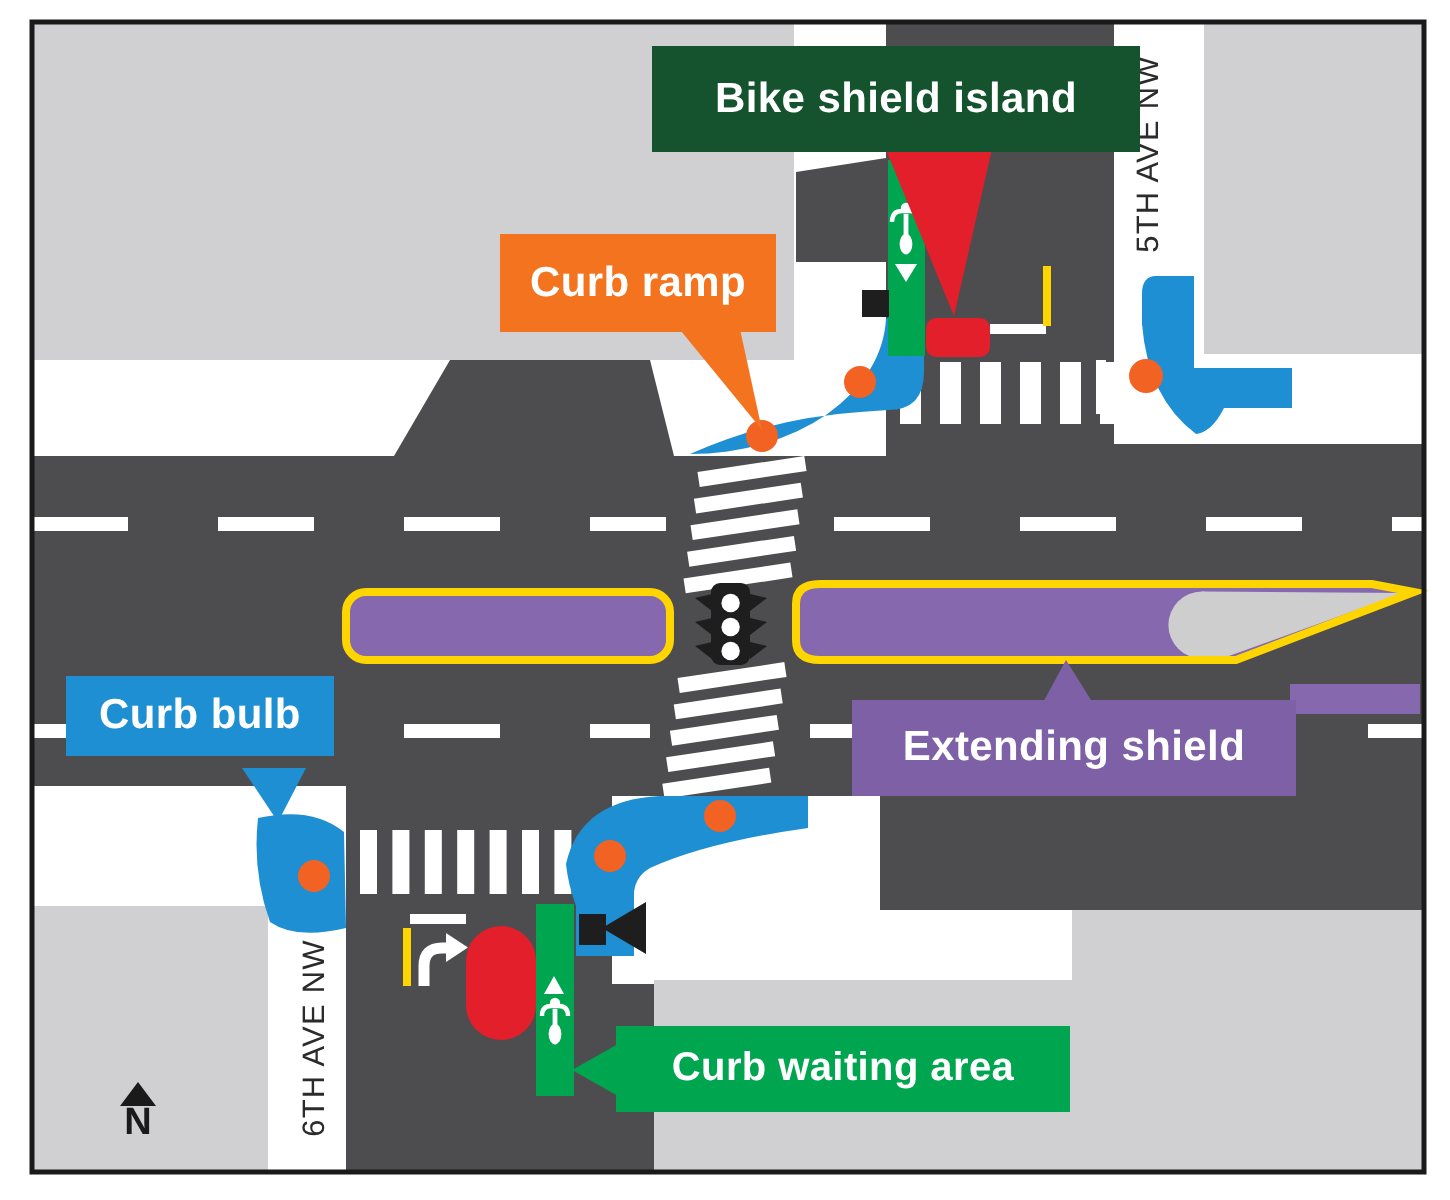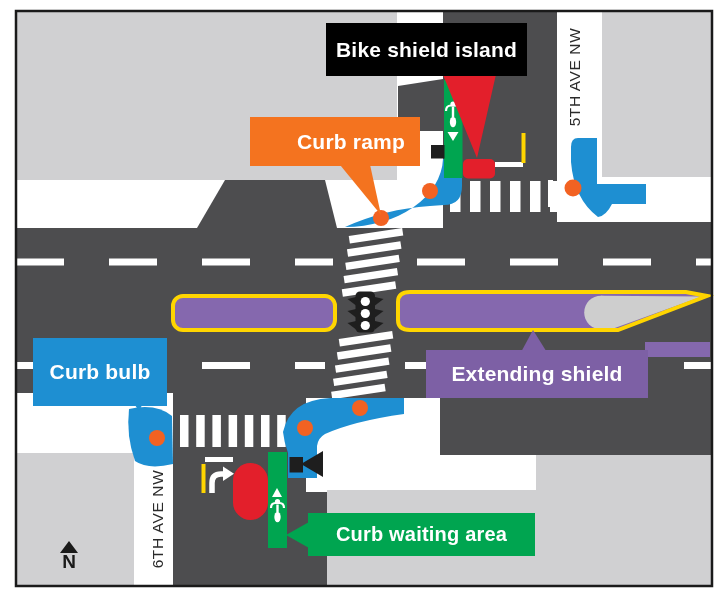--- a/index.html
+++ b/index.html
@@ -2,23 +2,23 @@
 <html><head>
 <meta charset="utf-8">
 <style>
   html,body{margin:0;padding:0;background:#ffffff;}
   .stage{position:relative;width:725px;height:600px;background:#ffffff;
          font-family:"Liberation Sans",sans-serif;overflow:hidden;}
   .stage svg{position:absolute;left:0;top:0;}
   .callout{position:absolute;display:flex;align-items:center;justify-content:center;
            color:#ffffff;font-weight:bold;font-size:21px;white-space:nowrap;
            letter-spacing:.2px;}
-  .co-shield {left:326px;top:23px; width:201px;height:53px;background:#000000;}
-  .co-ramp   {left:250px;top:117px;width:138px;height:49px;background:#f4731f;padding-left:32px;}
-  .co-bulb   {left:33px; top:338px;width:134px;height:68px;background:#1e8fd2;}
+  .co-shield {left:326px;top:23px; width:244px;height:53px;background:#14532d;}
+  .co-ramp   {left:250px;top:117px;width:138px;height:49px;background:#f4731f;}
+  .co-bulb   {left:33px; top:338px;width:134px;height:40px;background:#1e8fd2;}
   .co-ext    {left:426px;top:350px;width:222px;height:48px;background:#7d60a5;}
   .co-push   {left:322px;top:437px;width:211px;height:50px;background:#1e1e1e;}
   .co-wait   {left:308px;top:513px;width:227px;height:43px;background:#00a550;font-size:20px;}
   .street{position:absolute;color:#2b2b2b;font-size:16px;font-weight:500;
           letter-spacing:.6px;white-space:nowrap;}
   .st-market{left:48px;top:204px;}
   .st-vert{transform:translate(-50%,-50%) rotate(-90deg);font-size:15.5px;}
   .st-5th{left:575px;top:77px;}
   .st-6th{left:158px;top:519px;}
   .compass{position:absolute;left:55px;top:541px;width:28px;display:flex;

